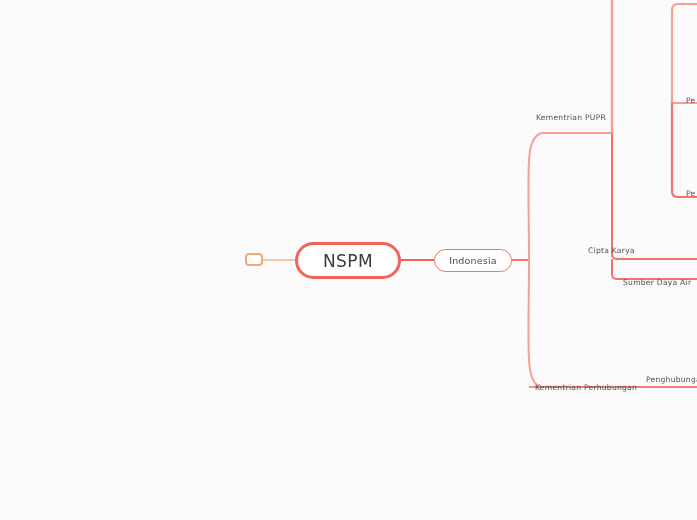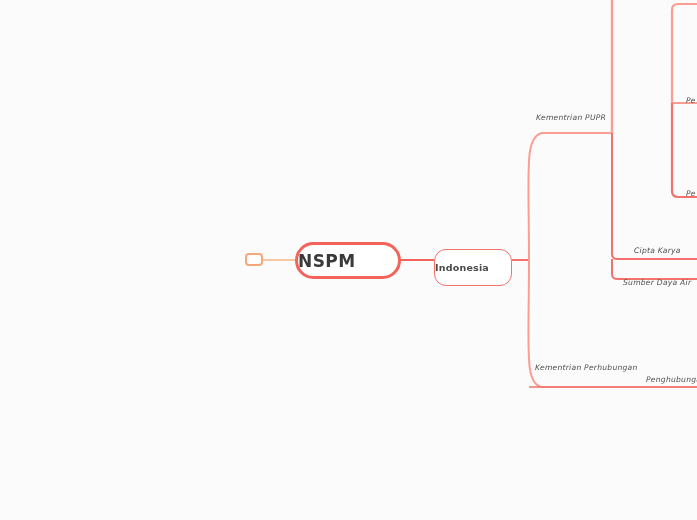--- a/index.html
+++ b/index.html
@@ -27,23 +27,22 @@
     top: 0;
     width: 697px;
     height: 520px;
     pointer-events: none;
   }
   .node {
     position: absolute;
     box-sizing: border-box;
     display: flex;
     align-items: center;
-    justify-content: flex-start;
+    justify-content: center;
     white-space: nowrap;
-    font-weight: bold;
   }
   
   .node-root {
     left: 295px;
     top: 242px;
     width: 106px;
     height: 37px;
     border: 3px solid #f4625c;
     border-radius: 19px;
     background: #ffffff;
@@ -59,42 +58,41 @@
     height: 13px;
     border: 2px solid #f5a97a;
     border-radius: 4px;
     background: #ffffff;
   }
   
   .node-pill {
     left: 434px;
     top: 249px;
     width: 78px;
-    height: 37px;
+    height: 23px;
     border: 1.3px solid #f4716c;
     border-radius: 12px;
     background: #ffffff;
     font-size: 9.5px;
     color: #4a4a4a;
     letter-spacing: 0.2px;
   }
   
   .leaf {
     position: absolute;
     font-size: 7.6px;
     color: #4f4f4f;
     letter-spacing: 0.25px;
     white-space: nowrap;
     line-height: 1;
-    font-style: italic;
   }
   .leaf-pupr      { left: 536px; top: 114px; }
-  .leaf-cipta     { left: 634px; top: 247px; }
+  .leaf-cipta     { left: 588px; top: 247px; }
   .leaf-sda       { left: 623px; top: 279px; }
-  .leaf-perhub    { left: 535px; top: 364px; }
+  .leaf-perhub    { left: 535px; top: 384px; }
   .leaf-penghub   { left: 646px; top: 376px; }
   .leaf-pe1       { left: 686px; top: 97px; }
   .leaf-pe2       { left: 686px; top: 190px; }
 </style>
 </head>
 <body>
 
 <div id="mindmap-canvas">
 
   <svg class="edges" viewBox="0 0 697 520" xmlns="http://www.w3.org/2000/svg">

